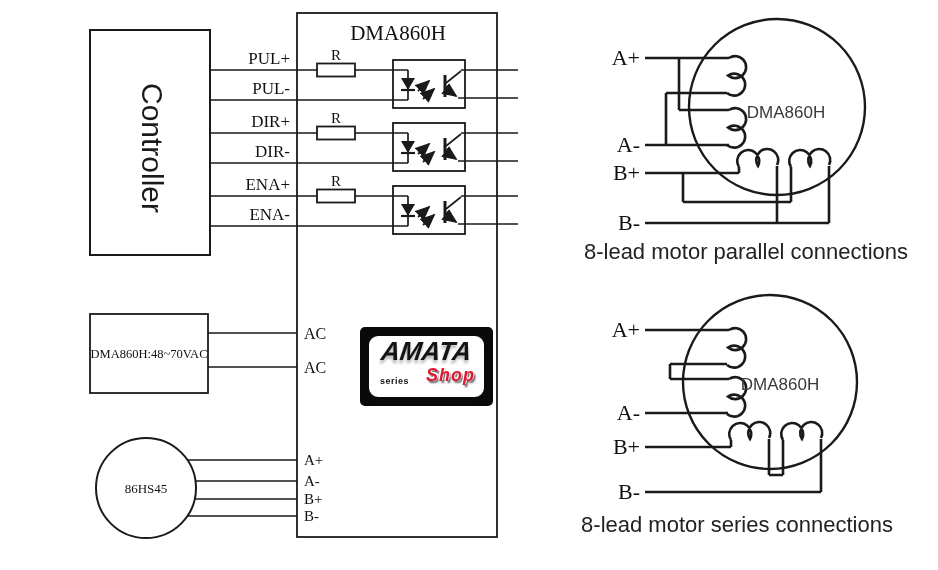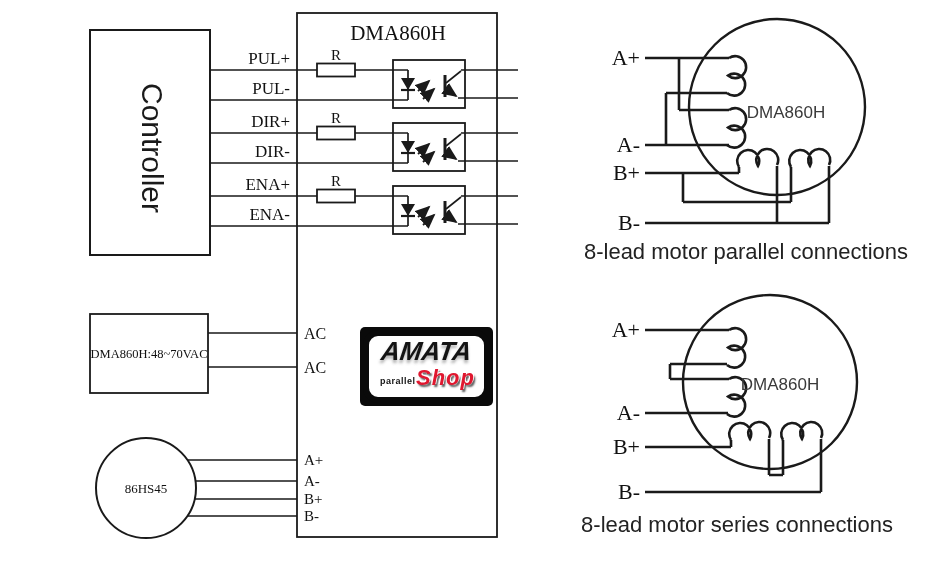--- a/index.html
+++ b/index.html
@@ -13,21 +13,21 @@
   .logo{position:absolute;left:360px;top:327px;width:133px;height:79px;background:#0a0a0a;
         border-radius:5px;z-index:5;}
   .logo-inner{position:absolute;left:3px;top:3px;right:3px;bottom:3px;background:#ffffff;
         border:6px solid #0a0a0a;border-radius:15px;overflow:hidden;}
   .logo-brand{position:absolute;left:0;right:0;top:1px;text-align:center;
         font-size:26px;font-weight:bold;font-style:italic;color:#141414;
         transform:skewX(-8deg);letter-spacing:0px;line-height:28px;
         text-shadow:0 3px 3px rgba(80,80,80,.45);}
   .logo-sub{position:absolute;left:11px;top:40px;font-size:9px;font-weight:bold;
         color:#141414;letter-spacing:.5px;}
-  .logo-shop{position:absolute;right:9px;top:29px;font-size:22px;font-weight:bold;
+  .logo-shop{position:absolute;right:9px;top:29px;font-size:18px;font-weight:bold;
         font-style:italic;letter-spacing:1px;
         text-shadow:-1px -1px 0 #fff,1px -1px 0 #fff,2px 2px 2px #555;}
 </style>
 </head>
 <body>
 
 <div class="canvas">
 
 <svg width="938" height="570" viewBox="0 0 938 570" xmlns="http://www.w3.org/2000/svg">
   <defs>
@@ -159,18 +159,18 @@
     <text x="640" y="454" text-anchor="end" class="serif" font-size="22" fill="#111">B+</text>
     <text x="640" y="499" text-anchor="end" class="serif" font-size="22" fill="#111">B-</text>
     <text x="737" y="532" text-anchor="middle" class="sans" font-size="22" fill="#222">8-lead motor series connections</text>
   </g>
 </svg>
 
 
 <div class="logo">
   <div class="logo-inner">
     <div class="logo-brand">AMATA</div>
-    <div class="logo-sub">parallel</div>
+    <div class="logo-sub">series</div>
     <div class="logo-shop" style="color: rgb(224, 23, 47);">Shop</div>
   </div>
 </div>
 
 </div>
 
 </body></html>

